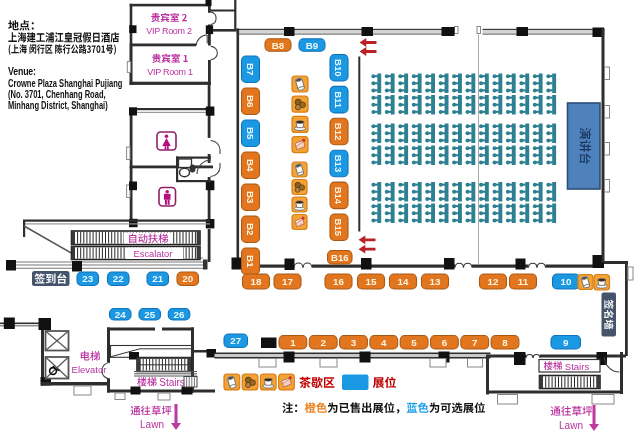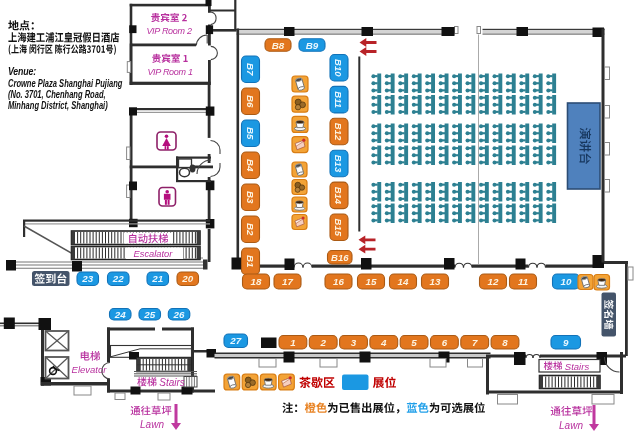--- a/index.html
+++ b/index.html
@@ -1,15 +1,15 @@
 <!DOCTYPE html>
 <html><head><meta charset="utf-8"><title>Floor Plan</title>
 <style>
 html,body{margin:0;padding:0;background:#fff;}
-#plan{position:relative;width:640px;height:433px;overflow:hidden;font-family:"Liberation Sans",sans-serif;font-style:italic;}
+#plan{position:relative;width:640px;height:433px;overflow:hidden;font-family:"Liberation Sans",sans-serif;}
 </style></head>
 <body>
 
 <div id="plan">
 <svg width="640" height="433" viewBox="0 0 640 433">
 <defs>
         <g id="st">
           <rect x="5.8" y="0" width="3.9" height="19.5" fill="#2d8092"></rect>
           <rect x="1.6" y="1.6" width="4.6" height="2.1" fill="#2d8092"></rect>
           <rect x="1.6" y="8.7" width="4.6" height="2.1" fill="#2d8092"></rect>

